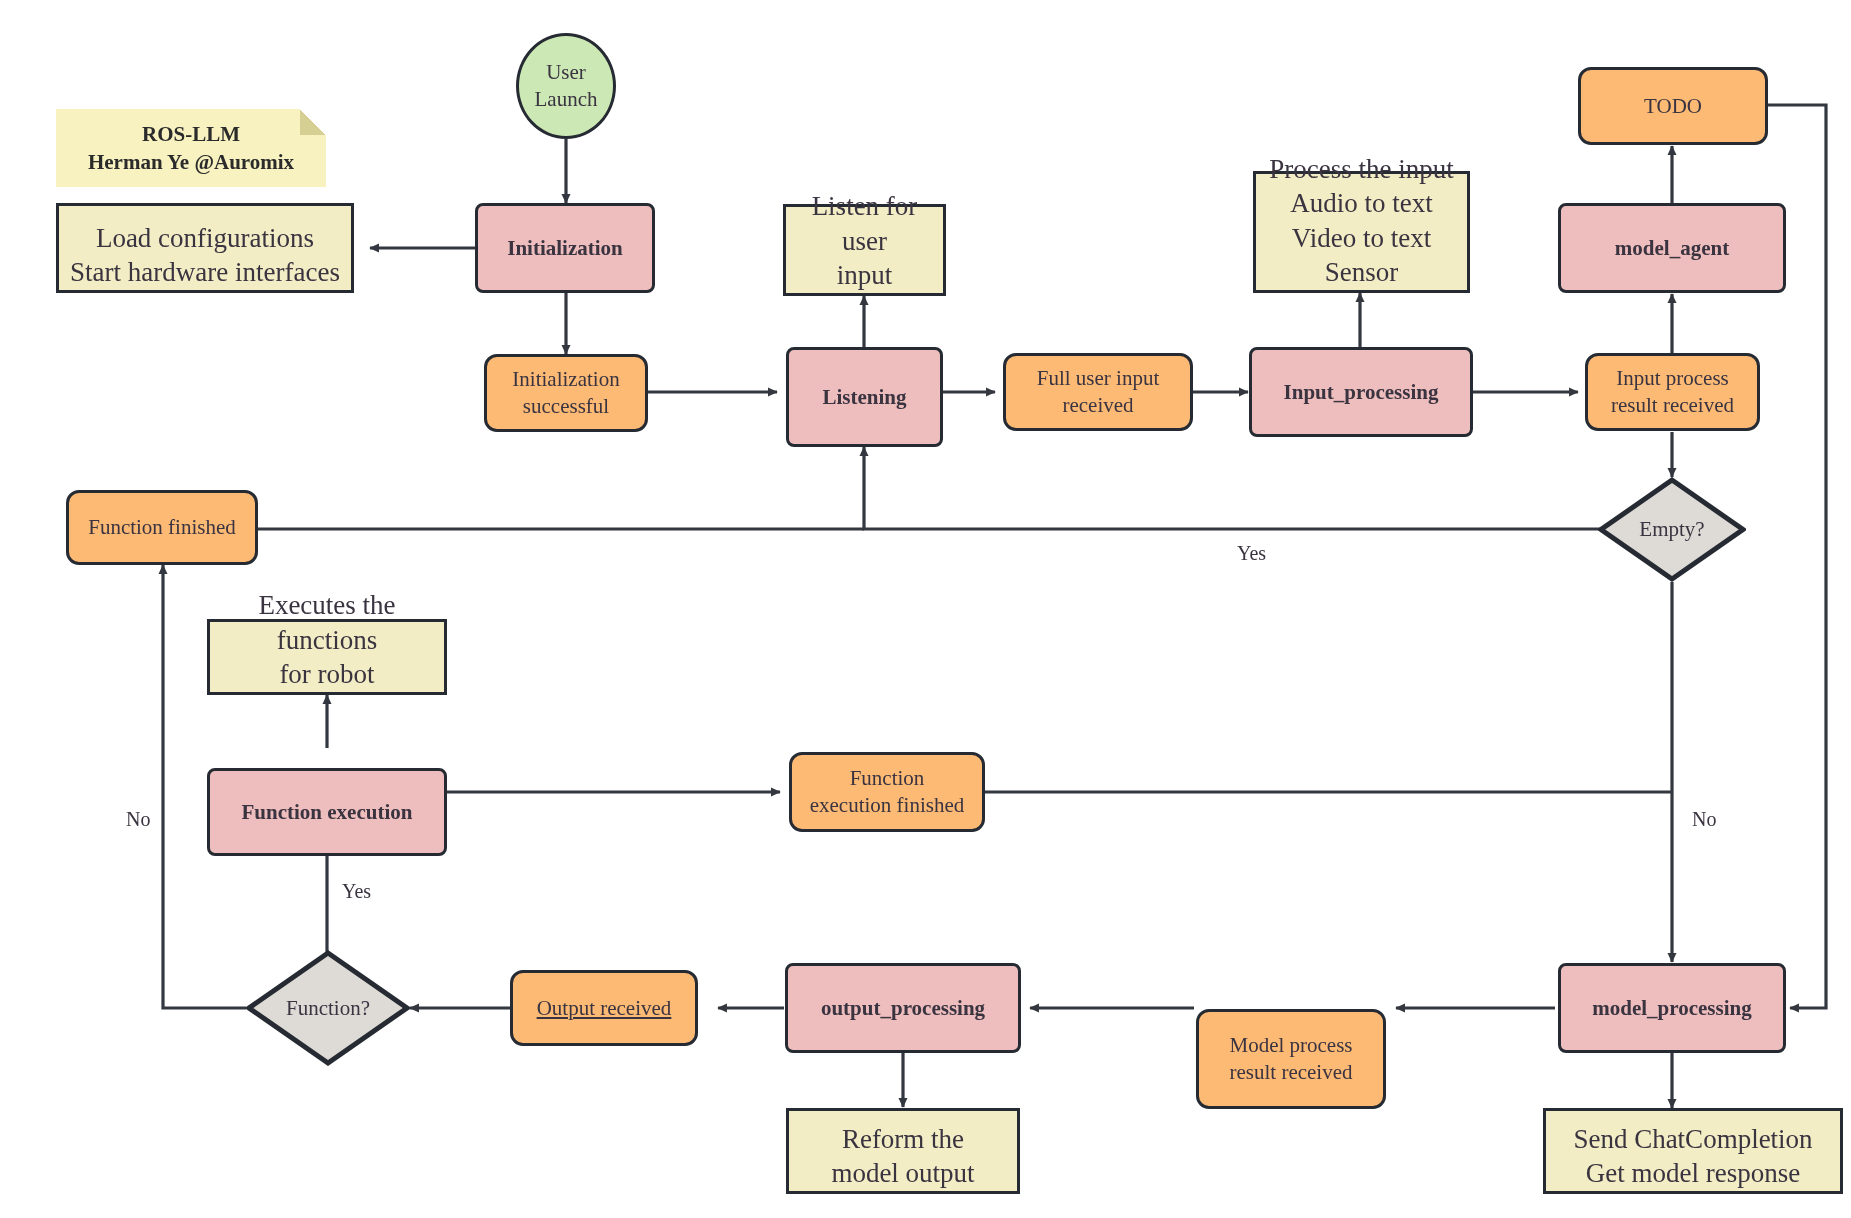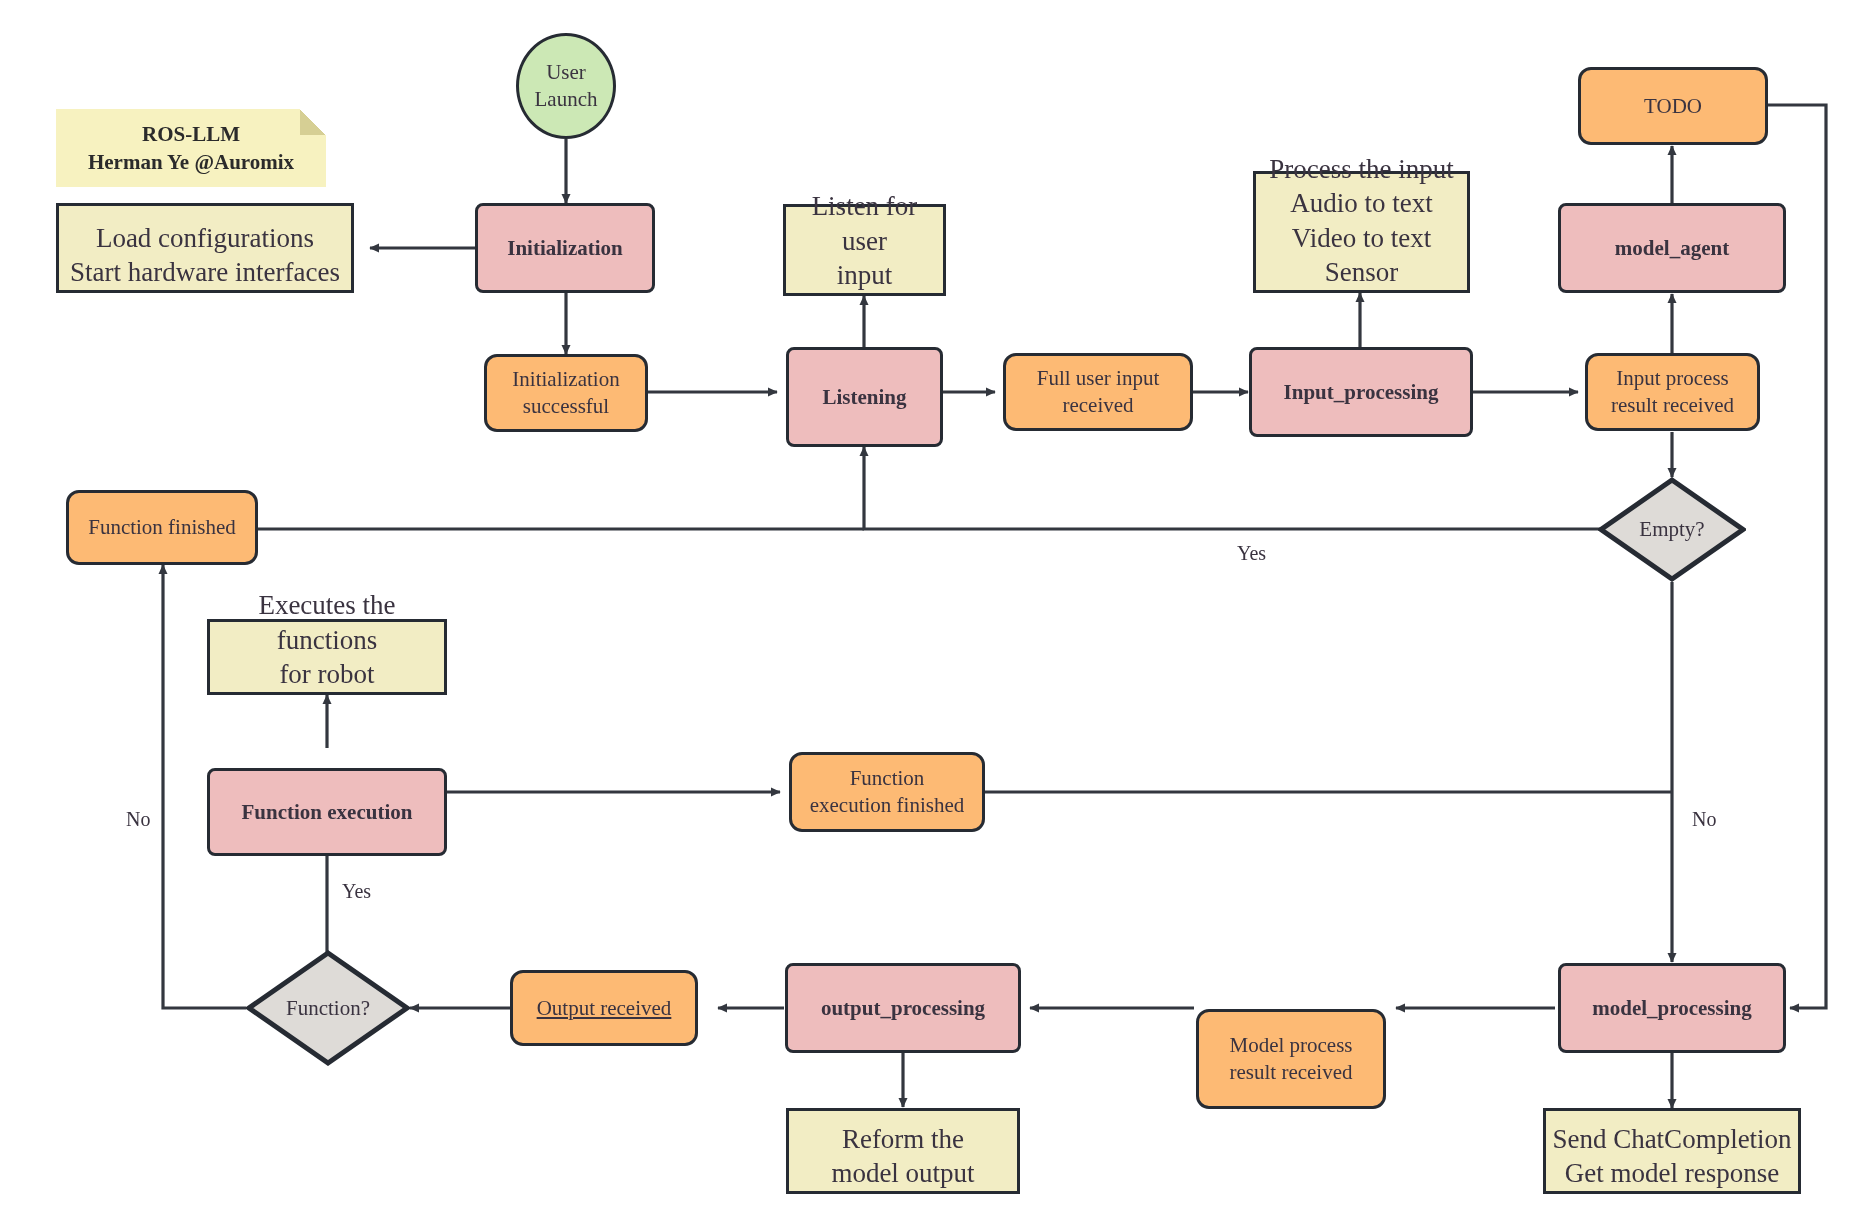--- a/index.html
+++ b/index.html
@@ -189,21 +189,21 @@
   </div>
 
   <div class="node state" style="left:1196px;top:1009px;width:190px;height:100px;">
     <span>Model process<br>result received</span>
   </div>
 
   <div class="node proc" style="left:1558px;top:963px;width:228px;height:90px;">
     <span>model_processing</span>
   </div>
 
-  <div class="node note" style="left:1543px;top:1108px;width:258px;height:86px;">
+  <div class="node note" style="left:1543px;top:1108px;width:300px;height:86px;">
     <span>Send ChatCompletion<br>Get model response</span>
   </div>
 
   <div class="elabel" style="left:1237px;top:542px;">Yes</div>
   <div class="elabel" style="left:1692px;top:808px;">No</div>
   <div class="elabel" style="left:342px;top:880px;">Yes</div>
   <div class="elabel" style="left:126px;top:808px;">No</div>
 
 </div>
 

